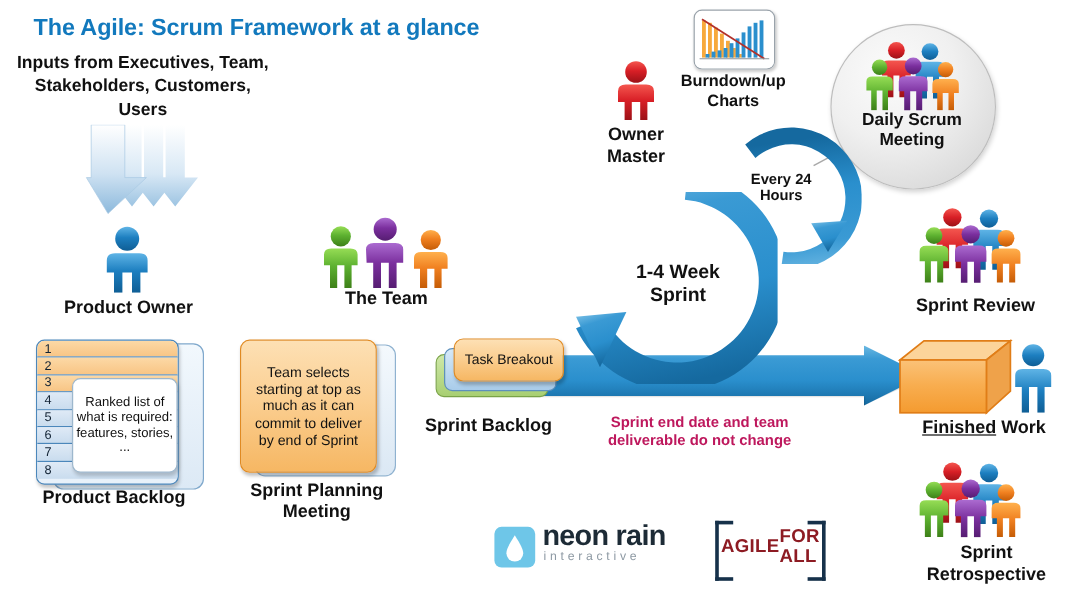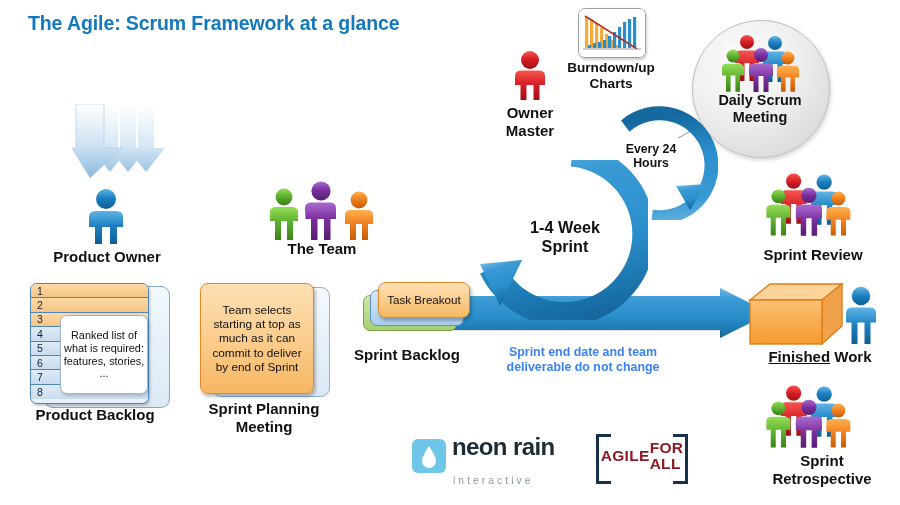--- a/index.html
+++ b/index.html
@@ -26,21 +26,21 @@
     left:14px;top:44px;width:210px;
     font-size:14.6px;font-weight:bold;color:#111;
     line-height:1.33;text-align:center;
   }
   .caption{
     font-size:15px;font-weight:bold;color:#111;
     line-height:1.2;text-align:center;
   }
   .caption.sm{font-size:13.6px;}
   .note{
-    font-size:12.4px;font-weight:bold;color:#3b82f6;
+    font-size:12.4px;font-weight:bold;color:#be185d;
     line-height:1.22;text-align:center;
   }
 
   
   .pb-wrap{left:30px;top:283px;width:140px;height:127px;}
   .pb-shadowcard{
     position:absolute;left:14px;top:3px;width:124px;height:120px;
     background:linear-gradient(180deg,#f2f8fd,#dce9f5);
     border:1px solid #7fa8cc;border-radius:9px;
   }
@@ -157,21 +157,21 @@
     position:absolute;left:0;top:3px;width:34px;height:34px;
     background:#6ec6e8;border-radius:6px;
   }
   .nr-text{
     position:absolute;left:40px;top:-1px;
     font-size:24px;font-weight:bold;color:#1d2b36;
     letter-spacing:-0.6px;line-height:1;
   }
   .nr-sub{
     position:absolute;left:41px;top:24px;
-    font-size:10.2px;color:#8d99a3;letter-spacing:3.1px;line-height:1;margin-top:16px;
+    font-size:10.2px;color:#8d99a3;letter-spacing:3.1px;line-height:1;
   }
   .logo-agile{
     left:596px;top:434px;width:92px;height:44px;
   }
   .ag-inner{
     position:absolute;left:10px;top:0;width:72px;height:44px;
     display:flex;flex-direction:row;align-items:center;justify-content:center;
     color:#8d1b23;font-weight:bold;line-height:1.02;
   }
   .ag-l1{font-size:15.5px;letter-spacing:0.3px;}
@@ -182,20 +182,21 @@
 
   .underline-part{text-decoration:underline;}
 </style>
 </head>
 <body>
 
 <div id="stage">
 
   <div class="abs title">The Agile: Scrum Framework at a glance</div>
 
+  <div class="abs inputs-text">Inputs from Executives, Team, Stakeholders, Customers, Users</div>
 
   <svg class="abs infunnel" viewBox="0 0 130 78">
     <defs>
       <linearGradient id="gdown" x1="0" y1="0" x2="0" y2="1">
         <stop offset="0%" stop-color="#ffffff"></stop>
         <stop offset="55%" stop-color="#cfe2f2"></stop>
         <stop offset="100%" stop-color="#8cb9dc"></stop>
       </linearGradient>
       <linearGradient id="gdown2" x1="0" y1="0" x2="0" y2="1">
         <stop offset="0%" stop-color="#ffffff"></stop>

